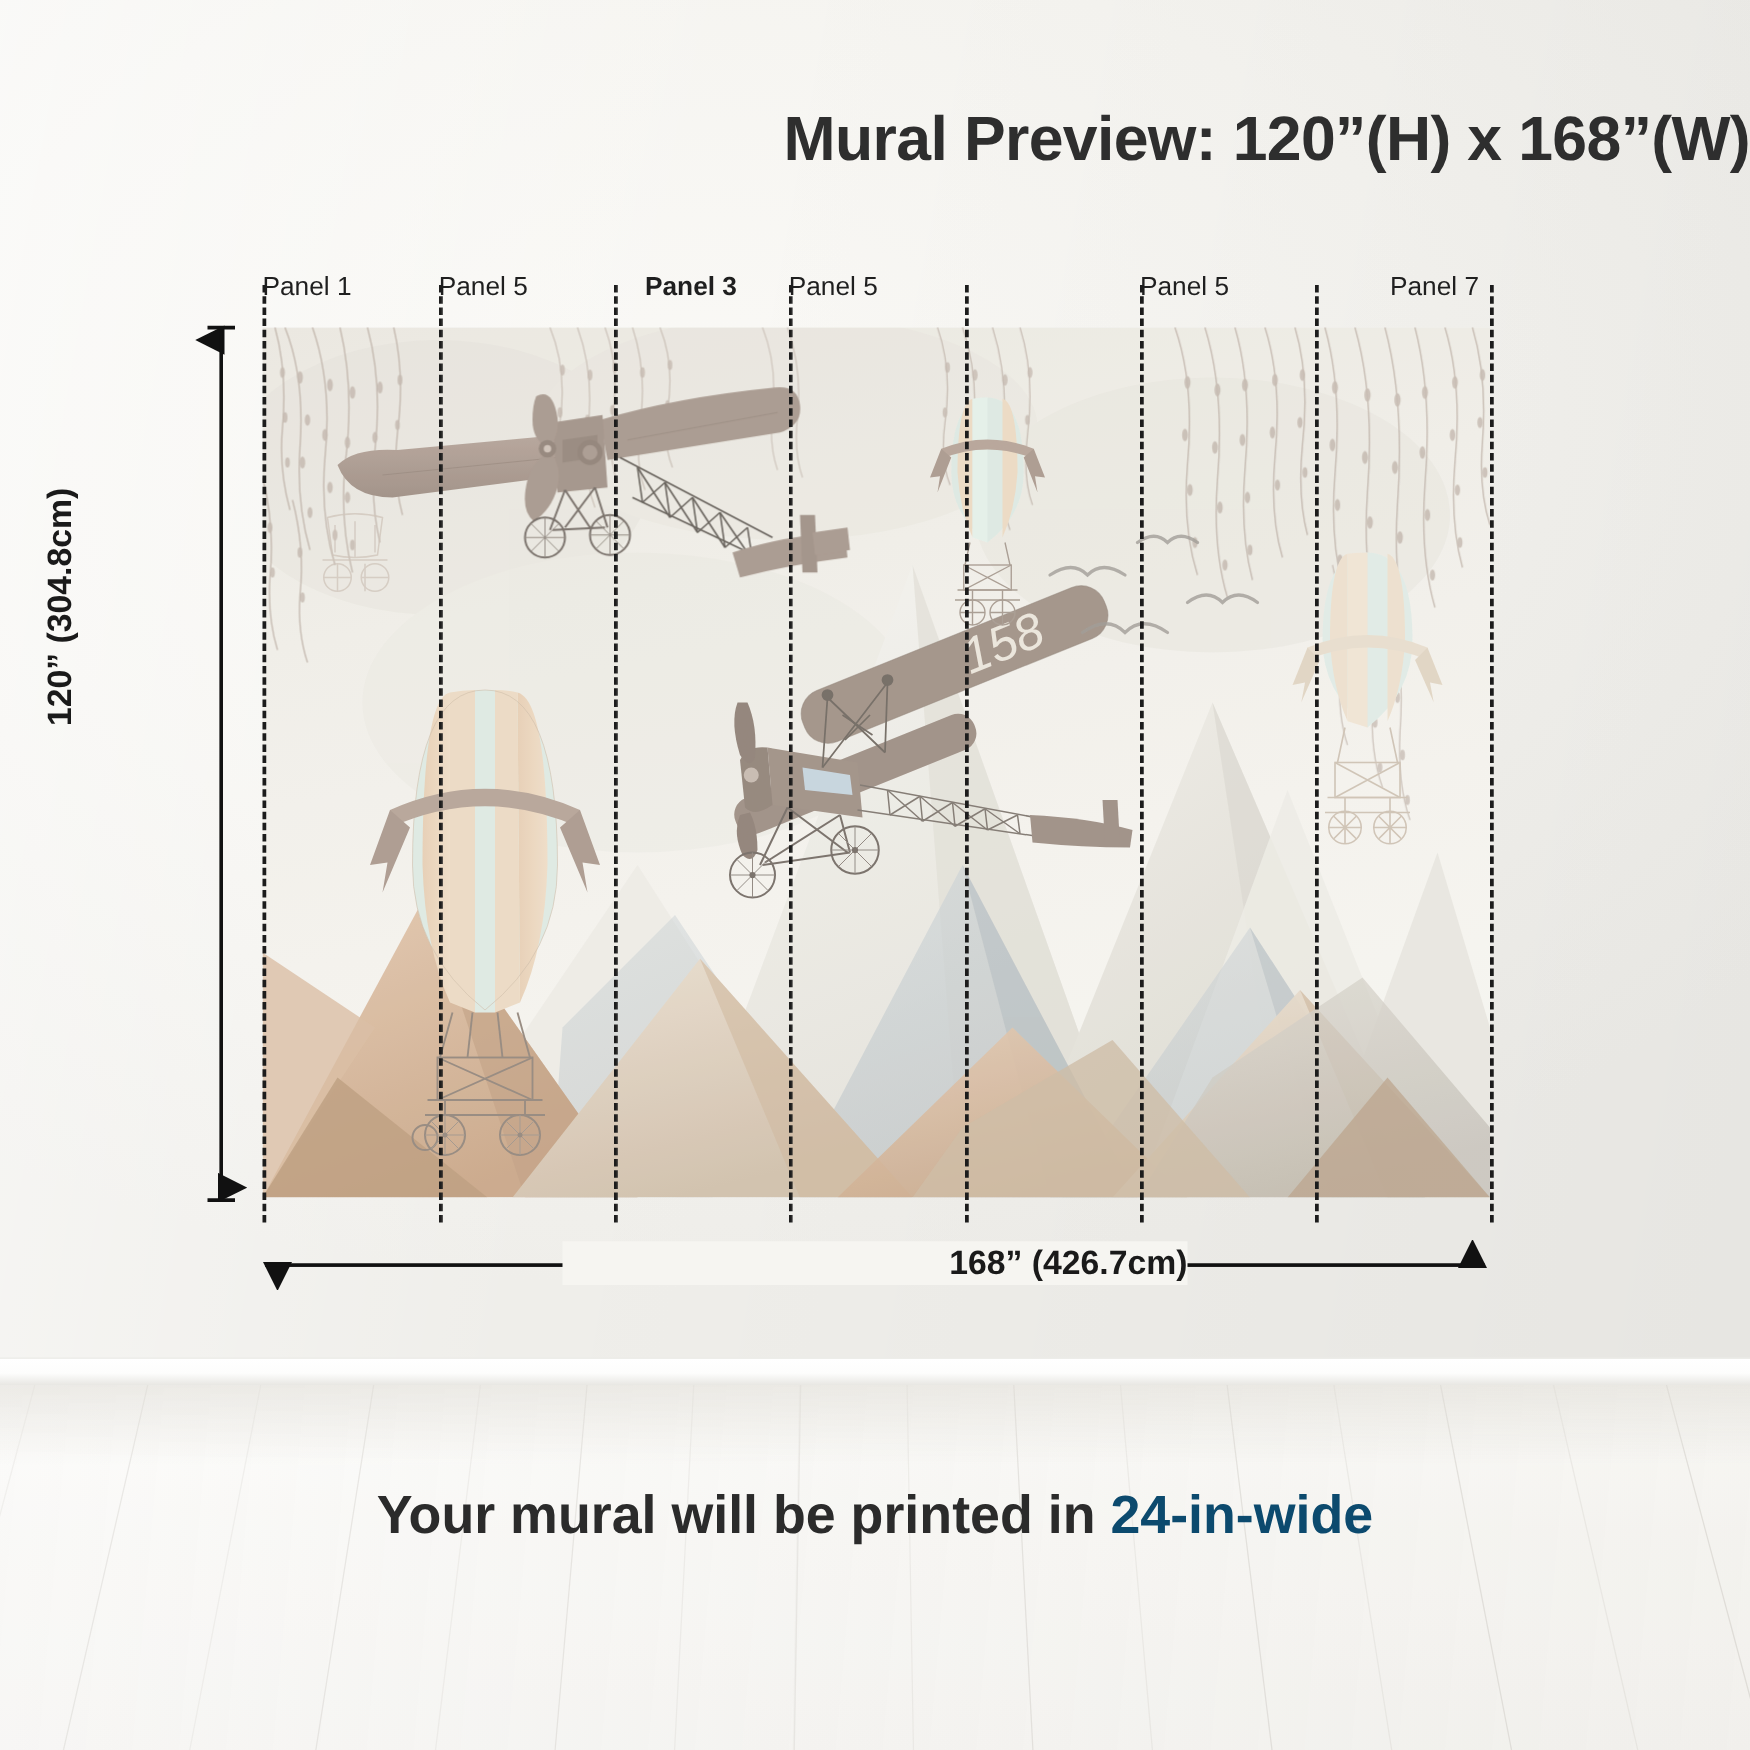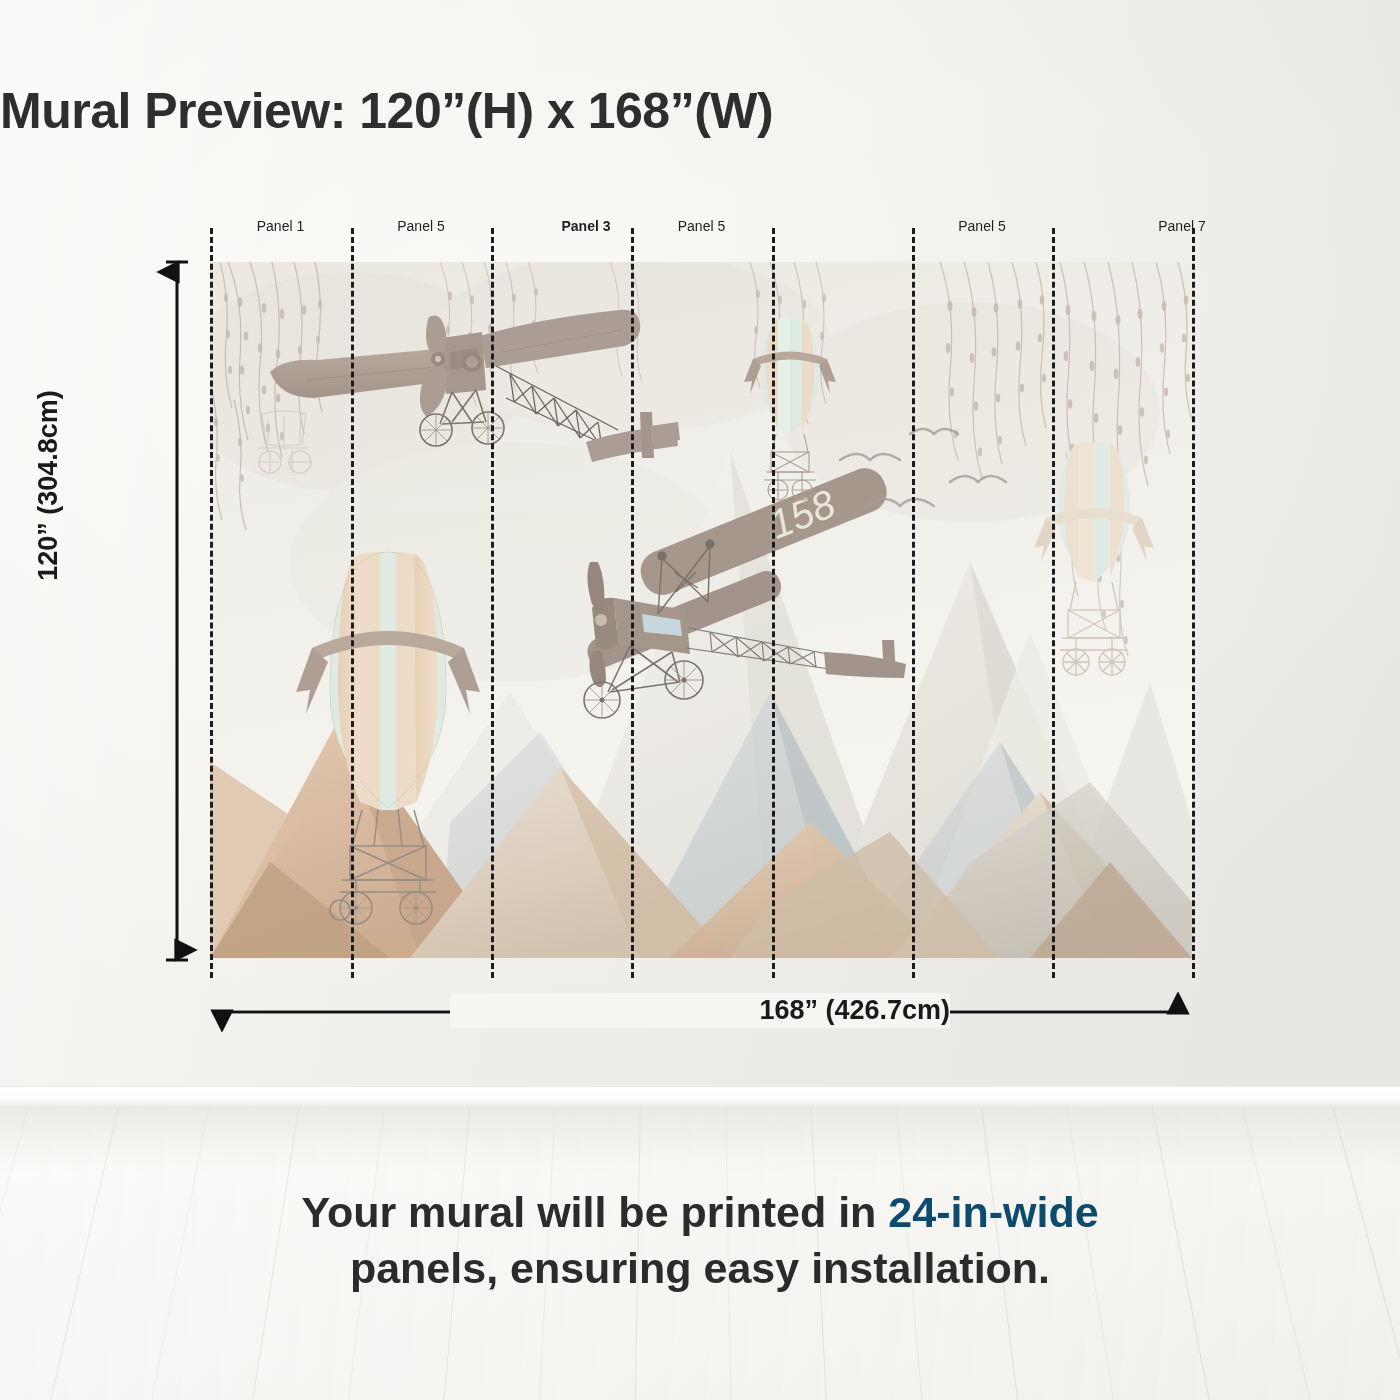--- a/index.html
+++ b/index.html
@@ -43,30 +43,30 @@
   #floor-shade {
     position: absolute; left: 0; top: 0; width: 1400px; height: 292px;
     background: linear-gradient(180deg, rgba(222,219,212,0.55) 0%, rgba(255,255,255,0) 22%),
                 linear-gradient(95deg, rgba(255,255,255,0.4), rgba(238,236,230,0.25));
     pointer-events: none;
   }
 
   
   #title {
     position: absolute; left: 0; top: 82px; width: 1400px;
-    text-align: left;
+    text-align: right;
     font-size: 50px; font-weight: 700; color: #2e2e2e;
     letter-spacing: -0.5px;
   }
 
   
   .panel-label {
     position: absolute; top: 218px;
-    font-size: 14px; font-weight: 400; color: #1f1f1f;
-    text-align: center; white-space: nowrap;
+    font-size: 21px; font-weight: 400; color: #1f1f1f;
+    white-space: nowrap;
   }
 
   
   #mural {
     position: absolute; left: 210px; top: 262px; width: 982px; height: 696px;
     overflow: hidden;
     background: #f0efeb;
   }
   #mural svg { display: block; }
 
@@ -647,14 +647,13 @@
   <div class="plank wide" style="left:1065px;transform: rotate(-9deg);"></div>
   <div class="plank" style="left:1150px;transform: rotate(-11deg);"></div>
   <div class="plank wide" style="left:1240px;transform: rotate(-13deg);"></div>
   <div class="plank" style="left:1330px;transform: rotate(-15deg);"></div>
 
   <div id="floor-shade"></div>
 </div>
 
 <div id="caption">
   <span>Your mural will be printed in </span><span class="accent">24-in-wide</span><br>
-  <span>panels, ensuring easy installation.</span>
 </div>
 
 </body></html>

